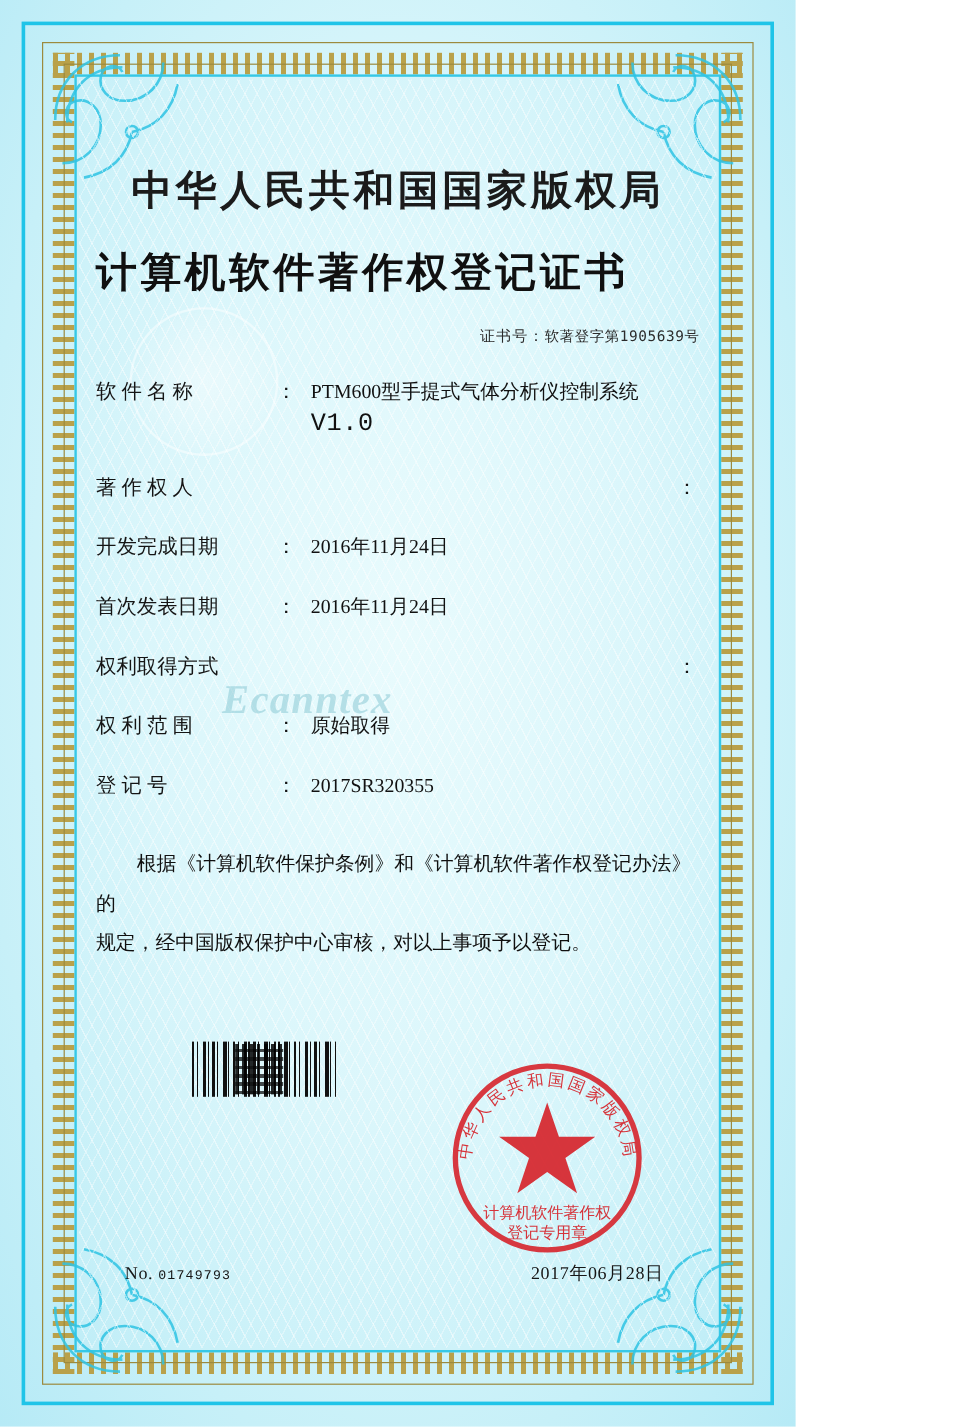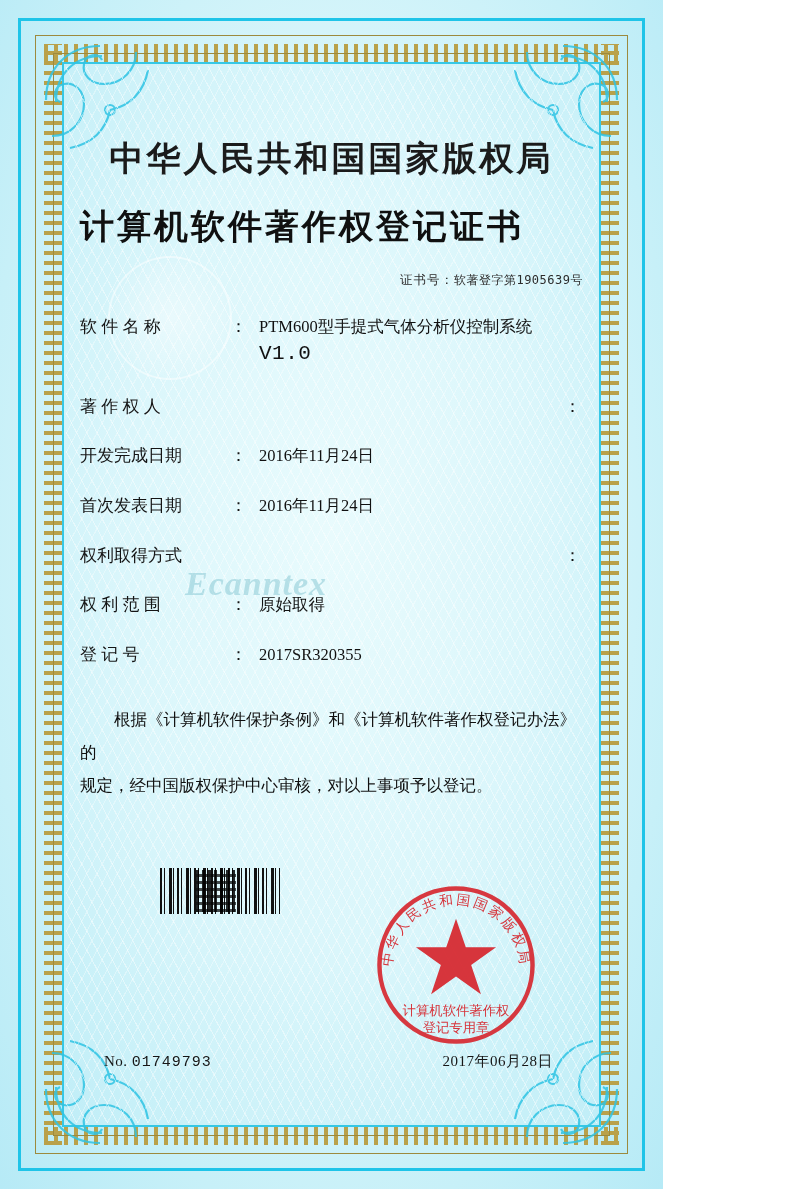--- a/index.html
+++ b/index.html
@@ -233,21 +233,21 @@
     justify-content: space-between;
     align-items: flex-end;
     font-size: 15px;
     color: #161616;
   }
   .footer .no {
     letter-spacing: .5px;
   }
   .footer .no .num {
     font-family: "Liberation Mono", "DejaVu Sans Mono", monospace;
-    font-size: 15px;
+    font-size: 11px;
     letter-spacing: 1px;
   }
   .footer .date {
     letter-spacing: .5px;
     margin-right: 6px;
   }
 </style>
 </head>
 <body>
 

